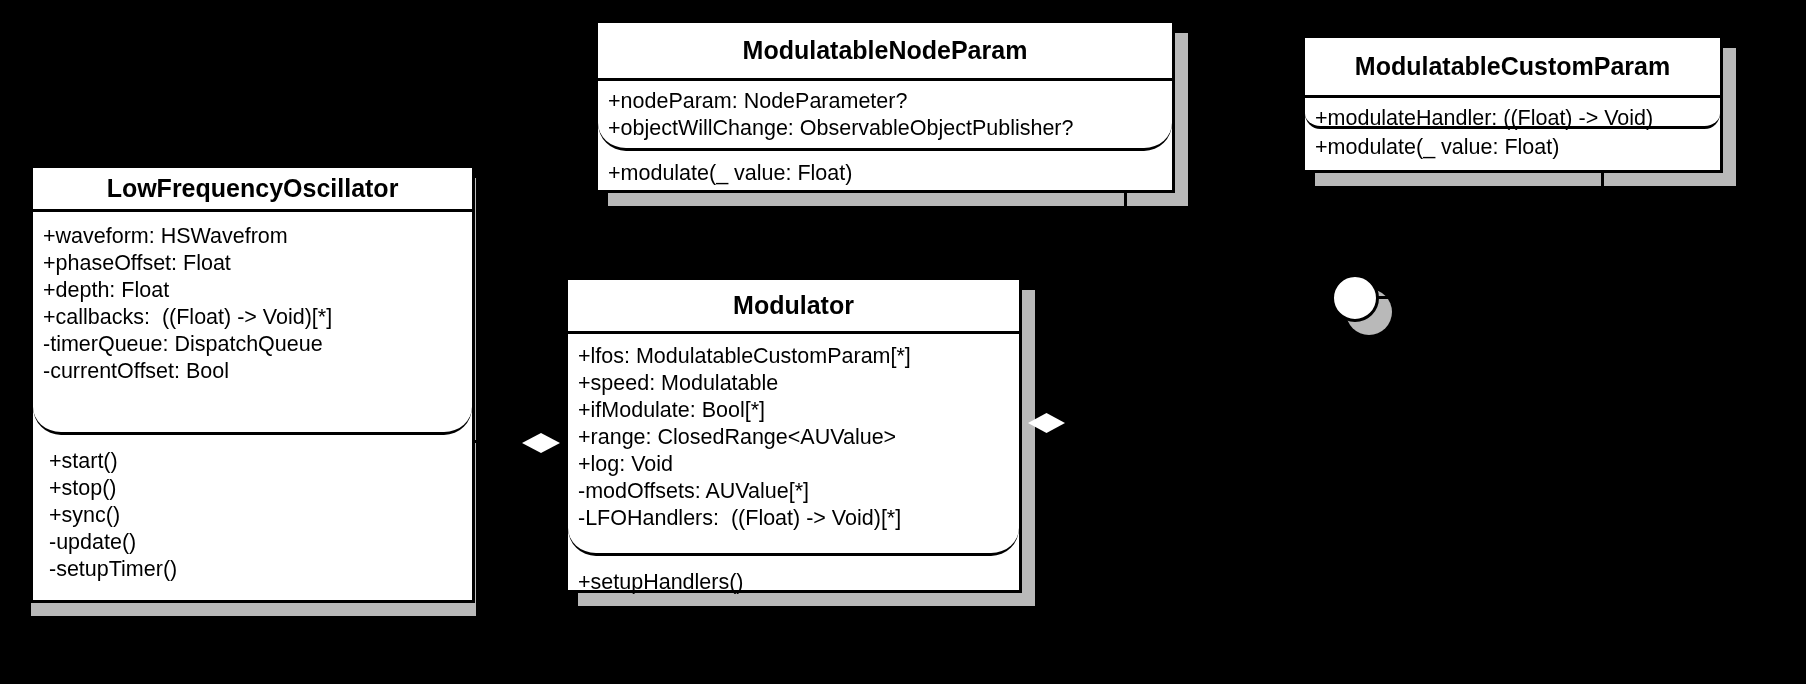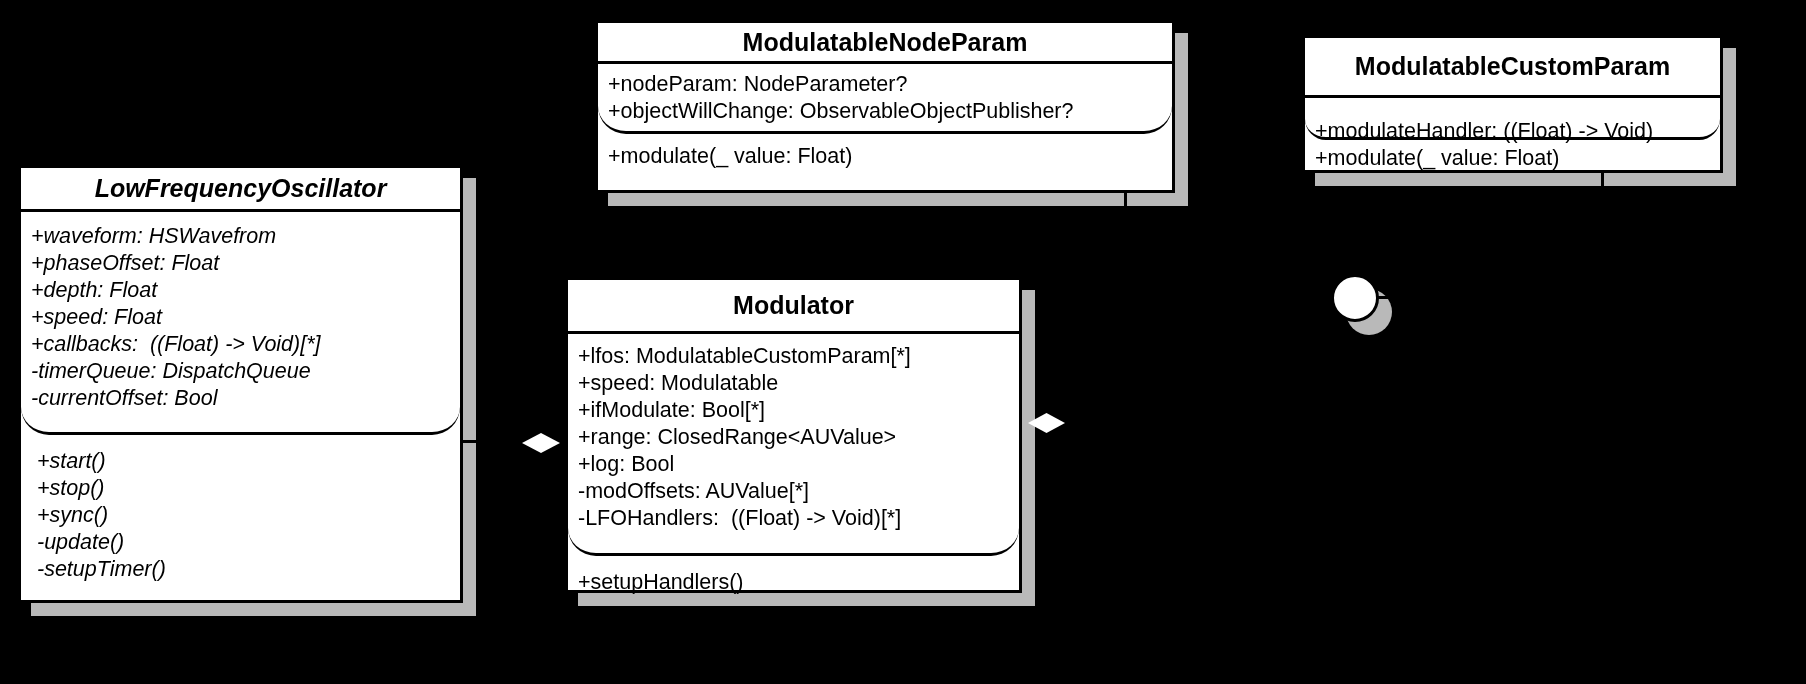--- a/index.html
+++ b/index.html
@@ -51,69 +51,68 @@
   <div class="shadow round" style="left:1346px;top:289px;width:46px;height:46px;"></div>
 
   <div class="conn" style="left:463px;top:440px;width:60px;height:3px;"></div>
   <div class="conn" style="left:1060px;top:421px;width:281px;height:3px;"></div>
   <div class="conn" style="left:1338px;top:320px;width:3px;height:104px;"></div>
   <div class="conn" style="left:1124px;top:193px;width:3px;height:106px;"></div>
   <div class="conn" style="left:1124px;top:296px;width:207px;height:3px;"></div>
   <div class="conn" style="left:1355px;top:296px;width:249px;height:3px;"></div>
   <div class="conn" style="left:1601px;top:173px;width:3px;height:126px;"></div>
 
-  <div class="uml-class" style="left:18px;top:165px;width:445px;height:438px;font-style:italic;">
+  <div class="uml-class" style="left:30px;top:165px;width:445px;height:438px;">
     <div class="uml-title" style="height:44px;">LowFrequencyOscillator</div>
     <div class="uml-section uml-attrs" style="height:223px;padding-top:11px;">
       <div class="uml-line">+waveform: HSWavefrom</div>
       <div class="uml-line">+phaseOffset: Float</div>
       <div class="uml-line">+depth: Float</div>
-      <div class="uml-line">+speed: Float</div>
       <div class="uml-line">+callbacks:  ((Float) -&gt; Void)[*]</div>
       <div class="uml-line">-timerQueue: DispatchQueue</div>
       <div class="uml-line">-currentOffset: Bool</div>
     </div>
     <div class="uml-section uml-methods" style="padding-top:13px;padding-left:16px;">
       <div class="uml-line">+start()</div>
       <div class="uml-line">+stop()</div>
       <div class="uml-line">+sync()</div>
       <div class="uml-line">-update()</div>
       <div class="uml-line">-setupTimer()</div>
     </div>
   </div>
 
   <div class="uml-class" style="left:595px;top:20px;width:580px;height:173px;">
-    <div class="uml-title" style="height:41px;">ModulatableNodeParam</div>
+    <div class="uml-title" style="height:58px;">ModulatableNodeParam</div>
     <div class="uml-section uml-attrs" style="height:70px;padding-top:7px;">
       <div class="uml-line">+nodeParam: NodeParameter?</div>
       <div class="uml-line">+objectWillChange: ObservableObjectPublisher?</div>
     </div>
     <div class="uml-section uml-methods" style="padding-top:9px;">
       <div class="uml-line">+modulate(_ value: Float)</div>
     </div>
   </div>
 
   <div class="uml-class" style="left:1302px;top:35px;width:421px;height:138px;">
     <div class="uml-title" style="height:60px;">ModulatableCustomParam</div>
-    <div class="uml-section uml-attrs" style="height:42px;padding-top:20px;">
+    <div class="uml-section uml-attrs" style="height:31px;padding-top:7px;">
       <div class="uml-line">+modulateHandler: ((Float) -&gt; Void)</div>
     </div>
     <div class="uml-section uml-methods" style="padding-top:5px;">
       <div class="uml-line">+modulate(_ value: Float)</div>
     </div>
   </div>
 
   <div class="uml-class" style="left:565px;top:277px;width:457px;height:316px;">
     <div class="uml-title" style="height:54px;">Modulator</div>
     <div class="uml-section uml-attrs" style="height:222px;padding-top:9px;">
       <div class="uml-line">+lfos: ModulatableCustomParam[*]</div>
       <div class="uml-line">+speed: Modulatable</div>
       <div class="uml-line">+ifModulate: Bool[*]</div>
       <div class="uml-line">+range: ClosedRange&lt;AUValue&gt;</div>
-      <div class="uml-line">+log: Bool</div>
+      <div class="uml-line">+log: Void</div>
       <div class="uml-line">-modOffsets: AUValue[*]</div>
       <div class="uml-line">-LFOHandlers:  ((Float) -&gt; Void)[*]</div>
     </div>
     <div class="uml-section uml-methods" style="padding-top:13px;border-radius:10px;">
       <div class="uml-line">+setupHandlers()</div>
     </div>
   </div>
 
   <div class="diamond" style="left:522px;top:433px;width:38px;height:20px;"></div>
   <div class="diamond" style="left:1028px;top:413px;width:37px;height:20px;"></div>

